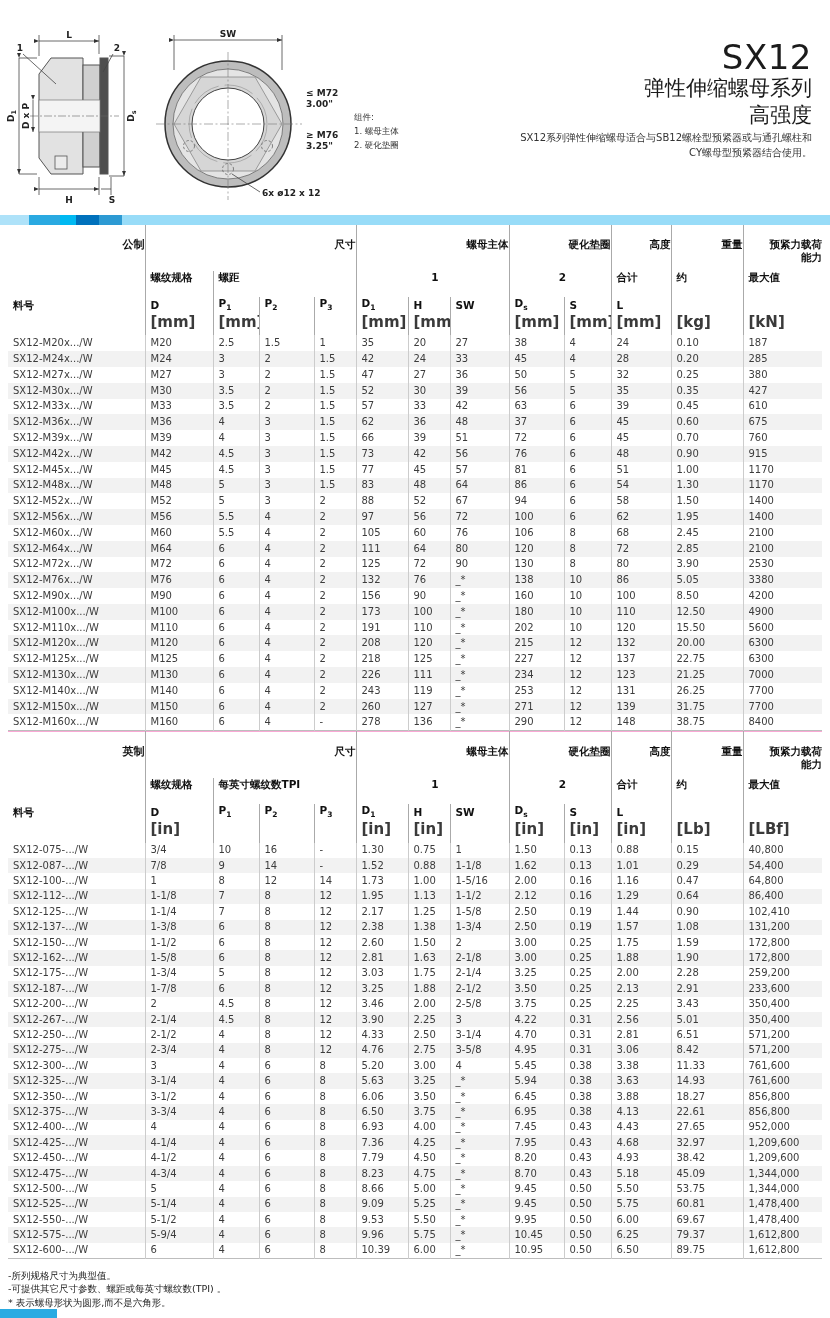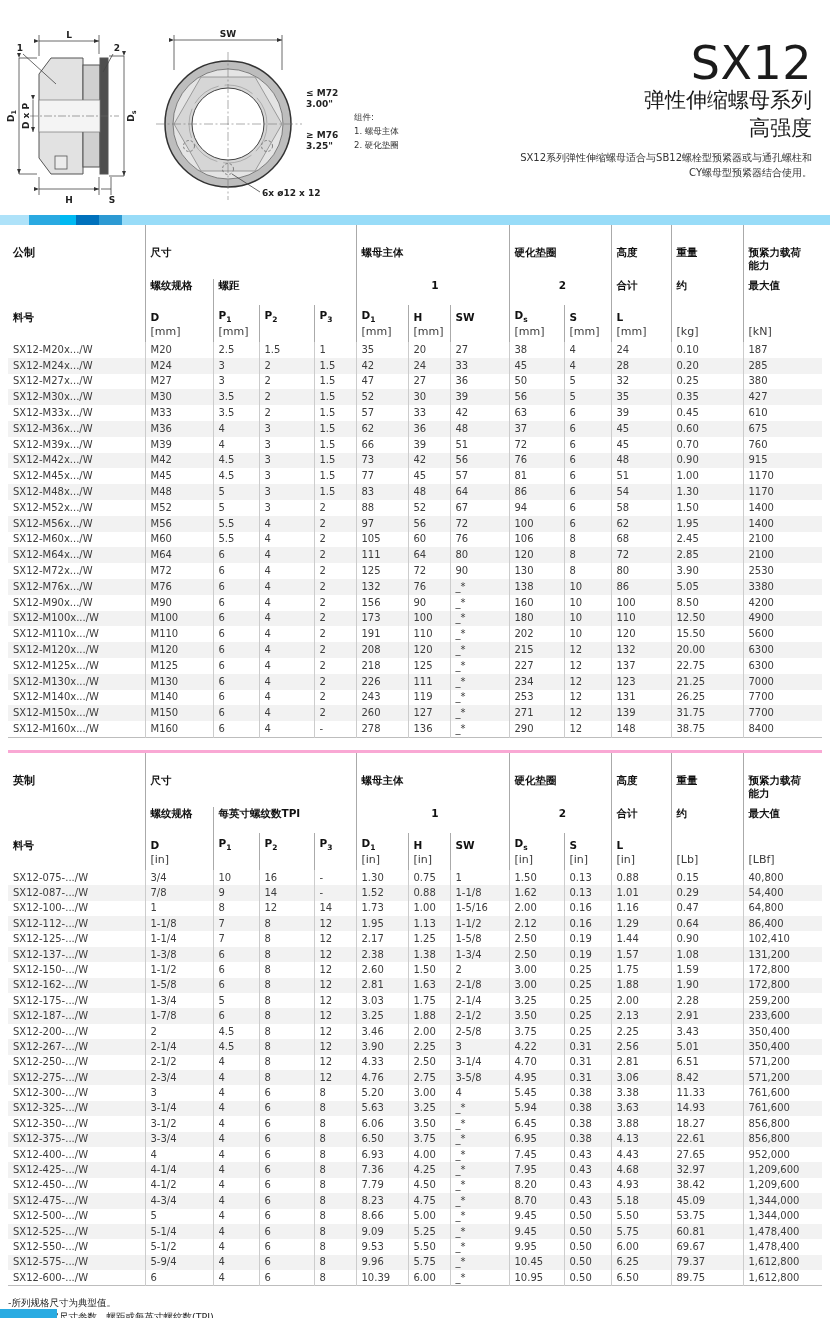--- a/index.html
+++ b/index.html
@@ -4,48 +4,48 @@
 <style>
   html,body{margin:0;padding:0;background:#fff;}
   body{width:830px;font-family:"DejaVu Sans","Liberation Sans",sans-serif;-webkit-font-smoothing:antialiased;}
   .page{position:relative;width:830px;height:1318px;background:#fff;overflow:hidden;}
 
   
   .top{position:relative;height:215px;}
   .drawings{position:absolute;left:6px;top:28px;display:flex;align-items:flex-start;}
   .legend{font-size:8.5px;color:#333;line-height:1.65;margin-top:82px;margin-left:4px;white-space:nowrap;}
   .titleblock{position:absolute;right:18px;top:40px;text-align:right;}
-  .title{font-size:46px;line-height:1.02;color:#1b1b1b;font-weight:400;letter-spacing:.5px;}
+  .title{font-size:34px;line-height:1.02;color:#1b1b1b;font-weight:400;letter-spacing:.5px;}
   .sub{font-size:21px;line-height:1.32;color:#1b1b1b;font-weight:400;}
-  .desc{font-size:10px;color:#333;margin-top:8px;line-height:1.5;white-space:pre-line;}
+  .desc{font-size:10px;color:#333;line-height:1.5;white-space:pre-line;}
 
   svg text{font-family:"DejaVu Sans","Liberation Sans",sans-serif;fill:#222;}
   .dimtxt{font-size:9px;font-weight:bold;}
   .anntxt{font-size:9px;font-weight:bold;}
 
   
   .bluebar{position:relative;height:10px;width:830px;}
   .bluebar .seg{position:absolute;top:0;height:10px;}
 
   
   table{border-collapse:collapse;table-layout:fixed;width:814px;margin-left:8px;border-bottom:1px solid #bdbdbd;}
   thead th{text-align:left;font-size:10.5px;color:#111;font-weight:bold;padding:0 0 0 5px;white-space:pre-line;overflow:hidden;}
-  tr.hr1 th{vertical-align:top;padding-top:21px;height:33px;line-height:1.25;}
+  tr.hr1 th{vertical-align:top;padding-top:13px;height:33px;line-height:1.25;text-align:right;}
   tr.hr2 th{vertical-align:top;height:26px;}
   tr.hr3 th{vertical-align:bottom;height:34px;padding-bottom:3px;line-height:1.3;}
   tr.hr1 th:first-child{font-size:11px;}
-  .unit{font-weight:400;font-size:11px;color:#3a3a3a;}
+  .unit{font-weight:700;font-size:15px;color:#3a3a3a;}
   .lbl sub{font-size:7.5px;}
   tbody td{font-size:10px;color:#3c3c3c;padding:0 0 0 5px;height:15.8px;line-height:1;white-space:nowrap;overflow:hidden;}
   .imp tbody td{height:15.4px;}
   tbody tr:nth-child(even){background:#f2f2f2;}
   td.bl{border-left:1px solid #cccccc;}
   thead th.bl{border-left:1px solid #aaaaaa;}
   .ctr{text-align:center;}
-  .imp{margin-top:12px;border-top:3px solid #f9a8d4;}
+  .imp{border-top:1px solid #f9a8d4;}
 
   
   .notes{margin:10px 0 0 8px;font-size:9.5px;color:#222;line-height:1.4;}
   .bottom-mark{position:absolute;left:0;bottom:0;width:57px;height:9px;}
 </style>
 </head>
 <body>
 
 <div class="page">
 

